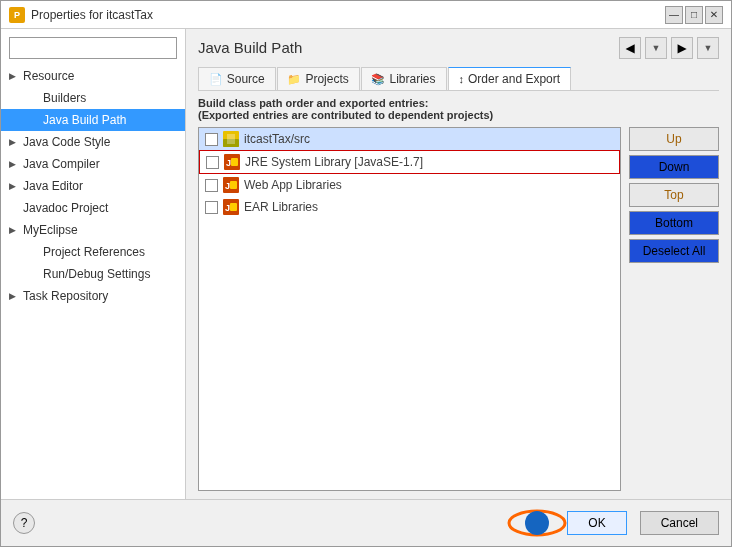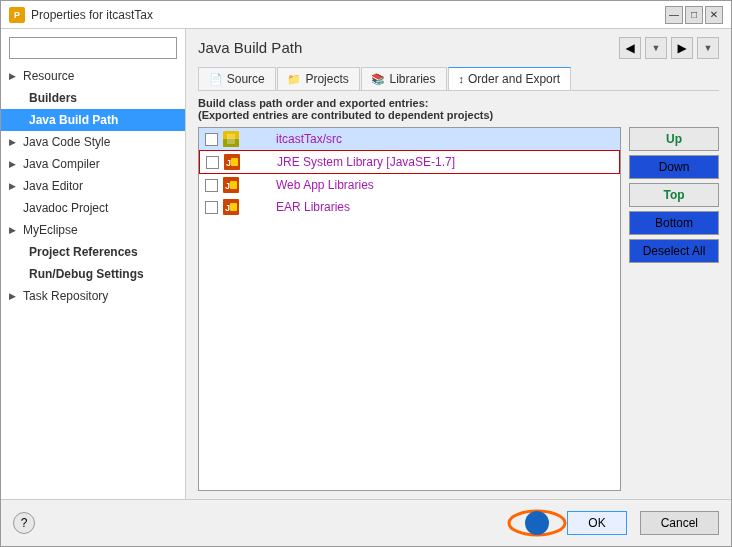--- a/index.html
+++ b/index.html
@@ -117,22 +117,21 @@
       color: #555;
     }
     .sidebar-item.selected .arrow {
       color: white;
     }
     .sidebar-item .item-label {
       font-size: 12px;
       text-align: center;
     }
     .sidebar-item.indented {
-      padding-left: 14px;
-      font-weight: bold;
+      padding-left: 28px;
     }
     .right-panel {
       flex: 1;
       display: flex;
       flex-direction: column;
       padding: 8px 12px;
     }
     .panel-title {
       font-size: 15px;
       font-weight: normal;
@@ -226,42 +225,40 @@
       background: #fff;
       flex-shrink: 0;
     }
     .entry-icon {
       width: 16px;
       height: 16px;
       flex-shrink: 0;
     }
     .entry-label {
       font-size: 12px;
-      color: #a21caf;
-      margin-left: 32px;
+      color: #404040;
     }
     .btn-group {
       display: flex;
       flex-direction: column;
       gap: 4px;
       width: 90px;
     }
     .action-btn {
       padding: 4px 8px;
       border: 1px solid #999;
       background: #1d4ed8;
       cursor: pointer;
       font-size: 12px;
       text-align: center;
     }
     .action-btn:disabled, .action-btn.disabled {
-      color: #15803d;
+      color: #a16207;
       cursor: default;
       background: #e8e8e8;
-      font-weight: bold;
     }
     .bottom-bar {
       display: flex;
       align-items: center;
       justify-content: space-between;
       padding: 8px 12px 8px 12px;
       border-top: 1px solid #ccc;
       background: #f0f0f0;
     }
     .help-btn {

